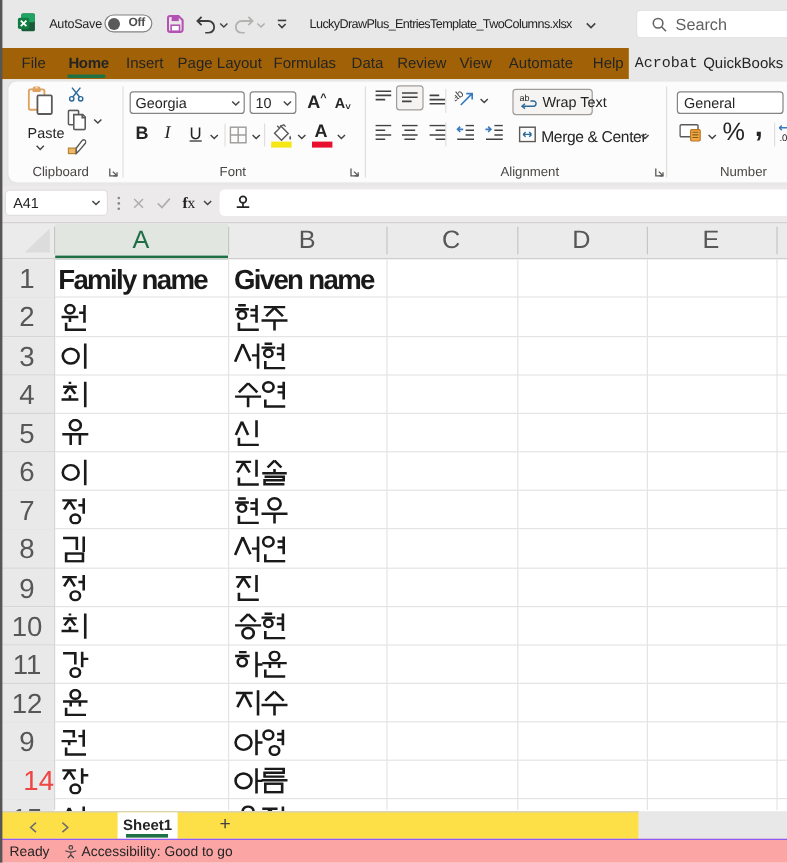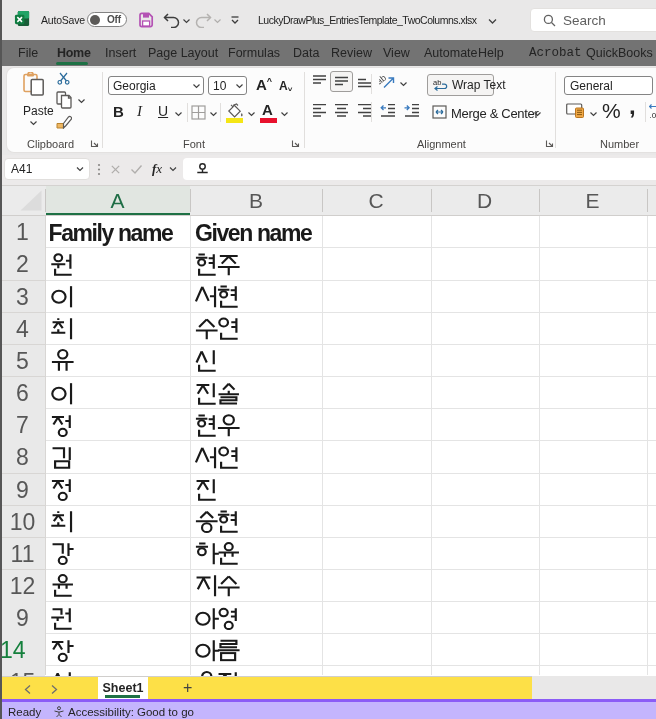--- a/index.html
+++ b/index.html
@@ -59,32 +59,32 @@
     </svg>
 
   <div class="abs" style="left:530px;top:8px;width:130px;height:24px;background:#fff;border:1px solid #e3e1df;border-radius:4px;"></div>
   <svg class="abs" style="left:543px;top:14px;" width="13" height="13" viewBox="0 0 13 13" fill="none" stroke="#616161" stroke-width="1.3">
     <circle cx="5.4" cy="5.4" r="4"></circle>
       <path d="M8.5 8.5 L12 12"></path>
   </svg>
   <div class="abs" style="left:563px;top:12.5px;font-size:13.5px;color:#5f5f5f;">Search</div>
 </div>
 
-<div class="abs" style="left:0;top:40px;width:656px;height:26px;background:#737373;font-size:12.5px;color:#242424;">
+<div class="abs" style="left:0;top:40px;width:524px;height:26px;background:#a16207;font-size:12.5px;color:#242424;">
   <div class="abs" style="left:18px;top:6px;">File</div>
   <div class="abs" style="left:57px;top:6px;font-weight:700;color:#242424;letter-spacing:-0.3px;">Home</div>
   <div class="abs" style="left:56px;top:22px;width:32px;height:3px;background:#1e7145;border-radius:2px;"></div>
   <div class="abs" style="left:105px;top:6px;">Insert</div>
   <div class="abs" style="left:148px;top:6px;">Page Layout</div>
   <div class="abs" style="left:228px;top:6px;">Formulas</div>
   <div class="abs" style="left:293px;top:6px;">Data</div>
   <div class="abs" style="left:331px;top:6px;">Review</div>
   <div class="abs" style="left:383px;top:6px;">View</div>
   <div class="abs" style="left:424px;top:6px;">Automate</div>
-  <div class="abs" style="left:478px;top:6px;">Help</div>
+  <div class="abs" style="left:494px;top:6px;">Help</div>
   <div class="abs" style="left:529px;top:6px;font-family:Liberation Mono, monospace;">Acrobat</div>
   <div class="abs" style="left:586px;top:6px;">QuickBooks</div>
 </div>
 
 <div class="abs" style="left:0;top:66px;width:656px;height:89px;background:#e9e8e8;">
   <div class="abs" style="left:6px;top:1px;width:650px;height:86px;background:#fcfcfc;border:1px solid #e3e1e0;border-radius:8px 0 0 8px;border-right:none;"></div>
 
   <div class="abs" style="left:102px;top:6px;width:1px;height:76px;background:#e1dfdd;"></div>
   <div class="abs" style="left:304px;top:6px;width:1px;height:76px;background:#e1dfdd;"></div>
   <div class="abs" style="left:555px;top:6px;width:1px;height:76px;background:#e1dfdd;"></div>
@@ -274,21 +274,21 @@
     <circle cx="2" cy="2" r="1.1"></circle>
       <circle cx="2" cy="6.5" r="1.1"></circle>
       <circle cx="2" cy="11" r="1.1"></circle>
   </svg>
   <svg class="abs" style="left:110px;top:9px;" width="11" height="11" viewBox="0 0 12 12" stroke="#b0aeac" stroke-width="1.4">
       <path d="M2 2 L10 10 M10 2 L2 10"></path>
     </svg>
   <svg class="abs" style="left:130px;top:9px;" width="13" height="11" viewBox="0 0 13 11" fill="none" stroke="#b0aeac" stroke-width="1.4">
       <path d="M1.5 5.5 L5 9 L11.5 1.5"></path>
     </svg>
-  <div class="abs" style="left:152px;top:6px;font-size:13px;font-style:italic;font-family:'Liberation Serif',serif;color:#242424;"><b>f</b>x</div>
+  <div class="abs" style="left:152px;top:6px;font-size:13px;font-family:'Liberation Serif',serif;color:#242424;"><b>f</b>x</div>
   <svg class="abs" style="left:168px;top:10px;" width="10" height="9" viewBox="0 0 10 9" fill="none" stroke="#424242" stroke-width="1.2">
       <path d="M2 2.5 L5 5.5 L8 2.5"></path>
     </svg>
   <div class="abs" style="left:183px;top:3px;width:473px;height:22px;background:#fff;border-radius:4px 0 0 4px;"></div>
 
   <svg class="abs" style="left:196px;top:7px;" width="13" height="14" viewBox="0 0 20 20" fill="none" stroke="#242424" stroke-width="2.2">
     <circle cx="10" cy="6" r="4.2"></circle>
       <path d="M10 10.5 V14.5 M2 15.5 H18"></path>
   </svg>
 </div>
@@ -470,21 +470,21 @@
         <use href="#h_gwon"></use>
       </svg>
       <svg class="abs" style="left:193.5px;top:421.59999999999997px" width="25.5" height="23.5" viewBox="0 0 20 20" preserveAspectRatio="none" fill="none" stroke="#1a1a1a" stroke-width="1.7">
         <use href="#h_a"></use>
       </svg>
       <svg class="abs" style="left:215.5px;top:421.59999999999997px" width="25.5" height="23.5" viewBox="0 0 20 20" preserveAspectRatio="none" fill="none" stroke="#1a1a1a" stroke-width="1.7">
         <use href="#h_yeong"></use>
       </svg>
       <div class="abs" style="left:0;top:449.25px;width:45px;height:32.75px;background:#e9e9e9;"></div>
       <div class="abs" style="left:0;top:480.79999999999995px;width:45px;height:1px;background:#d8d6d4;"></div>
-      <div class="abs" style="left:0;top:452.25px;width:45px;text-align:left;font-size:23px;color:#15803d;">14</div>
+      <div class="abs" style="left:0;top:452.25px;width:45px;text-align:right;font-size:23px;color:#ef4444;">14</div>
       <div class="abs" style="left:45.5px;top:480.4px;width:610px;height:1px;background:#e4e4e4;"></div>
       <svg class="abs" style="left:50px;top:453.75px" width="25.5" height="23.5" viewBox="0 0 20 20" preserveAspectRatio="none" fill="none" stroke="#1a1a1a" stroke-width="1.7">
         <use href="#h_jang"></use>
       </svg>
       <svg class="abs" style="left:193.5px;top:453.75px" width="25.5" height="23.5" viewBox="0 0 20 20" preserveAspectRatio="none" fill="none" stroke="#1a1a1a" stroke-width="1.7">
         <use href="#h_a"></use>
       </svg>
       <svg class="abs" style="left:215.5px;top:453.75px" width="25.5" height="23.5" viewBox="0 0 20 20" preserveAspectRatio="none" fill="none" stroke="#1a1a1a" stroke-width="1.7">
         <use href="#h_reum"></use>
       </svg>
@@ -514,21 +514,21 @@
     </svg>
   <svg class="abs" style="left:50px;top:7px;" width="9" height="11" viewBox="0 0 9 11" fill="none" stroke="#6e6e6e" stroke-width="1.3">
       <path d="M2 1.5 L6.5 5.5 L2 9.5"></path>
     </svg>
   <div class="abs" style="left:98px;top:0;width:50px;height:23.5px;background:#fff;"></div>
   <div class="abs" style="left:98px;top:4px;width:50px;text-align:center;font-size:12.5px;font-weight:700;color:#242424;">Sheet1</div>
   <div class="abs" style="left:105px;top:18.5px;width:35px;height:2.5px;background:#1e7145;"></div>
   <div class="abs" style="left:183px;top:2px;font-size:16px;color:#424242;">+</div>
 </div>
 
-<div class="abs" style="left:0;top:699px;width:656px;height:20px;background:#c4b5fd;border-top:3px solid #8b5cf6;">
+<div class="abs" style="left:0;top:699px;width:656px;height:20px;background:#fca5a5;border-top:1px solid #8b5cf6;">
   <div class="abs" style="left:8px;top:4px;font-size:11.5px;color:#242424;">Ready</div>
   <svg class="abs" style="left:53px;top:4px;" width="12" height="12" viewBox="0 0 12 12" fill="none" stroke="#424242" stroke-width="1">
     <circle cx="6" cy="2.2" r="1.5"></circle>
     <path d="M1.5 5 a10 10 0 0 0 9 0 M6 6 V8.5 M6 8.5 L3.5 11 M6 8.5 L8.5 11"></path>
   </svg>
   <div class="abs" style="left:68px;top:4px;font-size:11.5px;color:#242424;">Accessibility: Good to go</div>
 </div>
 
 <div class="abs" style="left:0;top:0;width:2px;height:719px;background:#565656;"></div>
 

